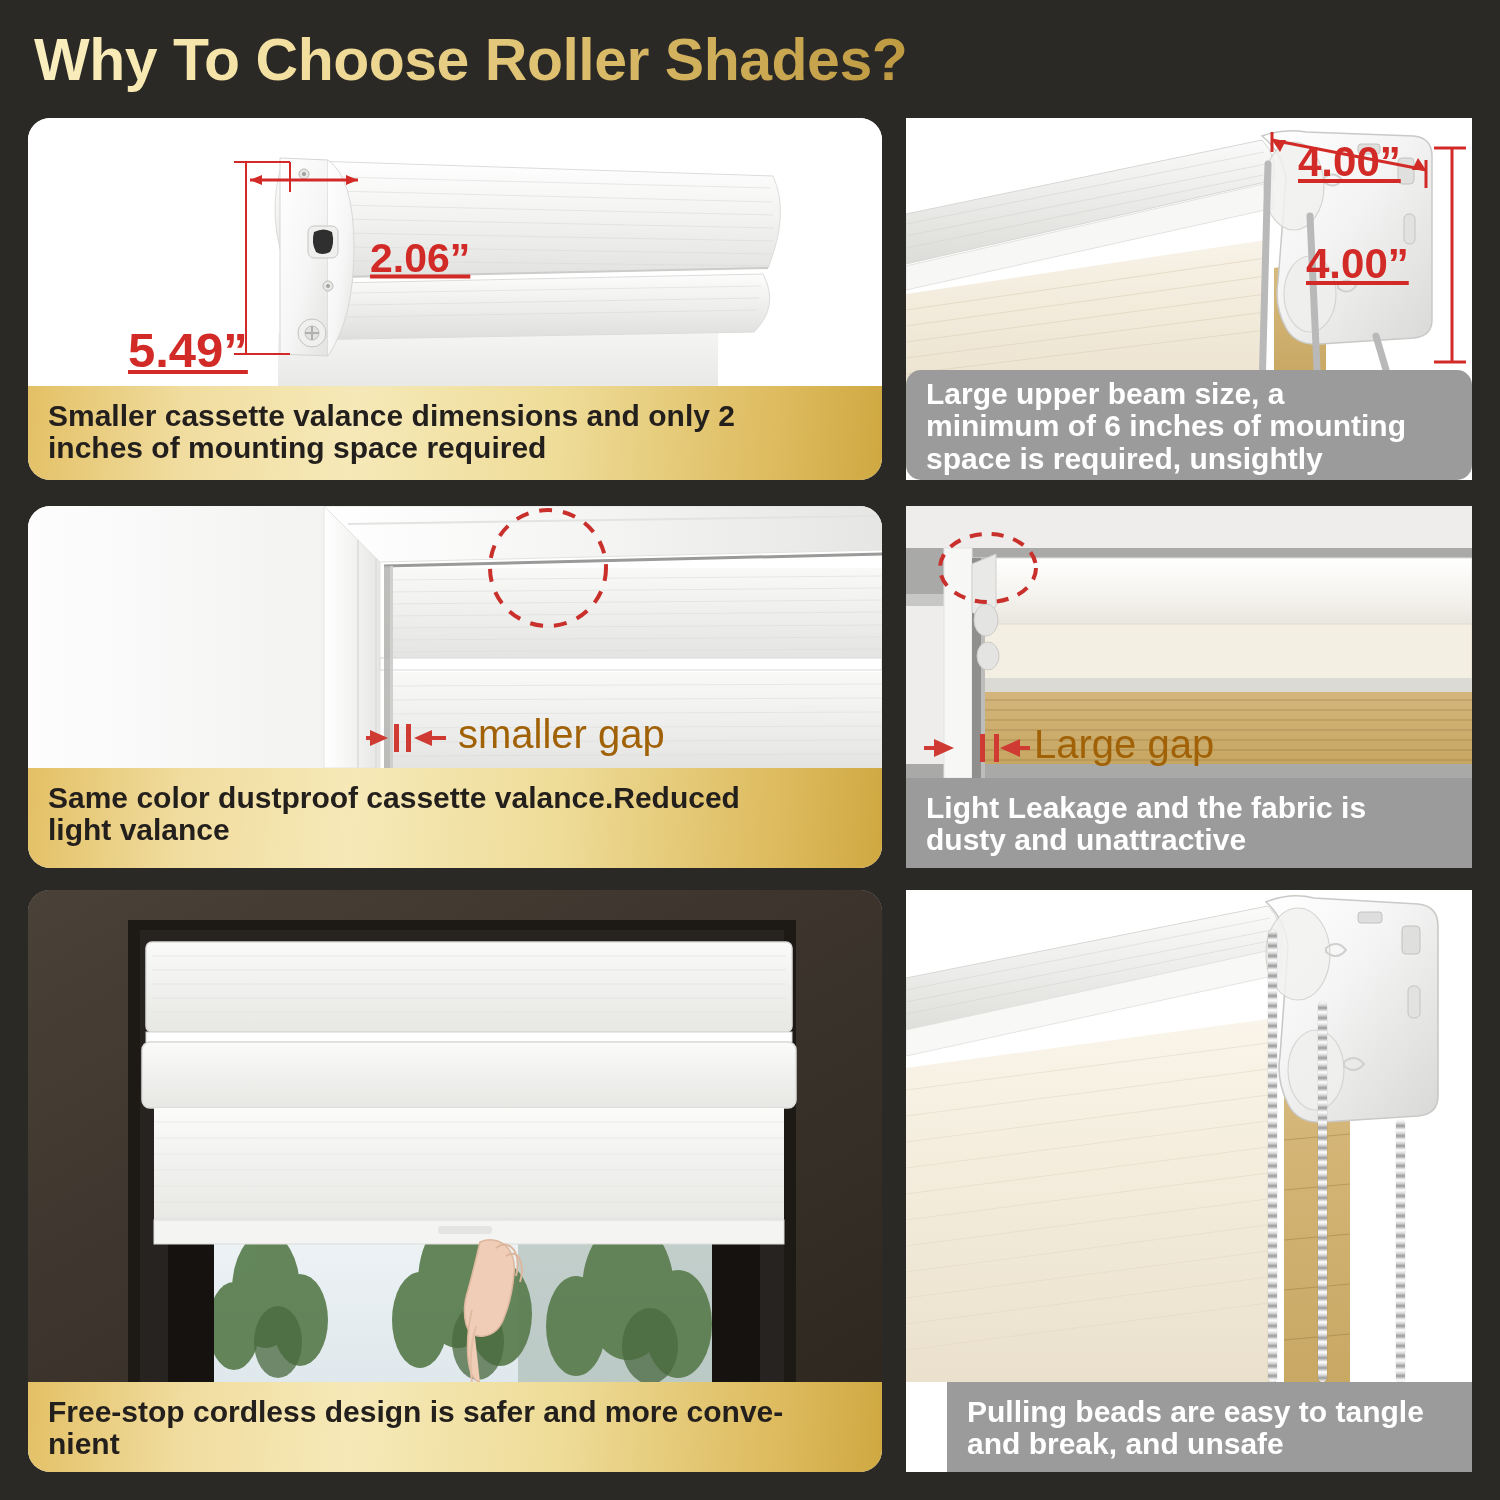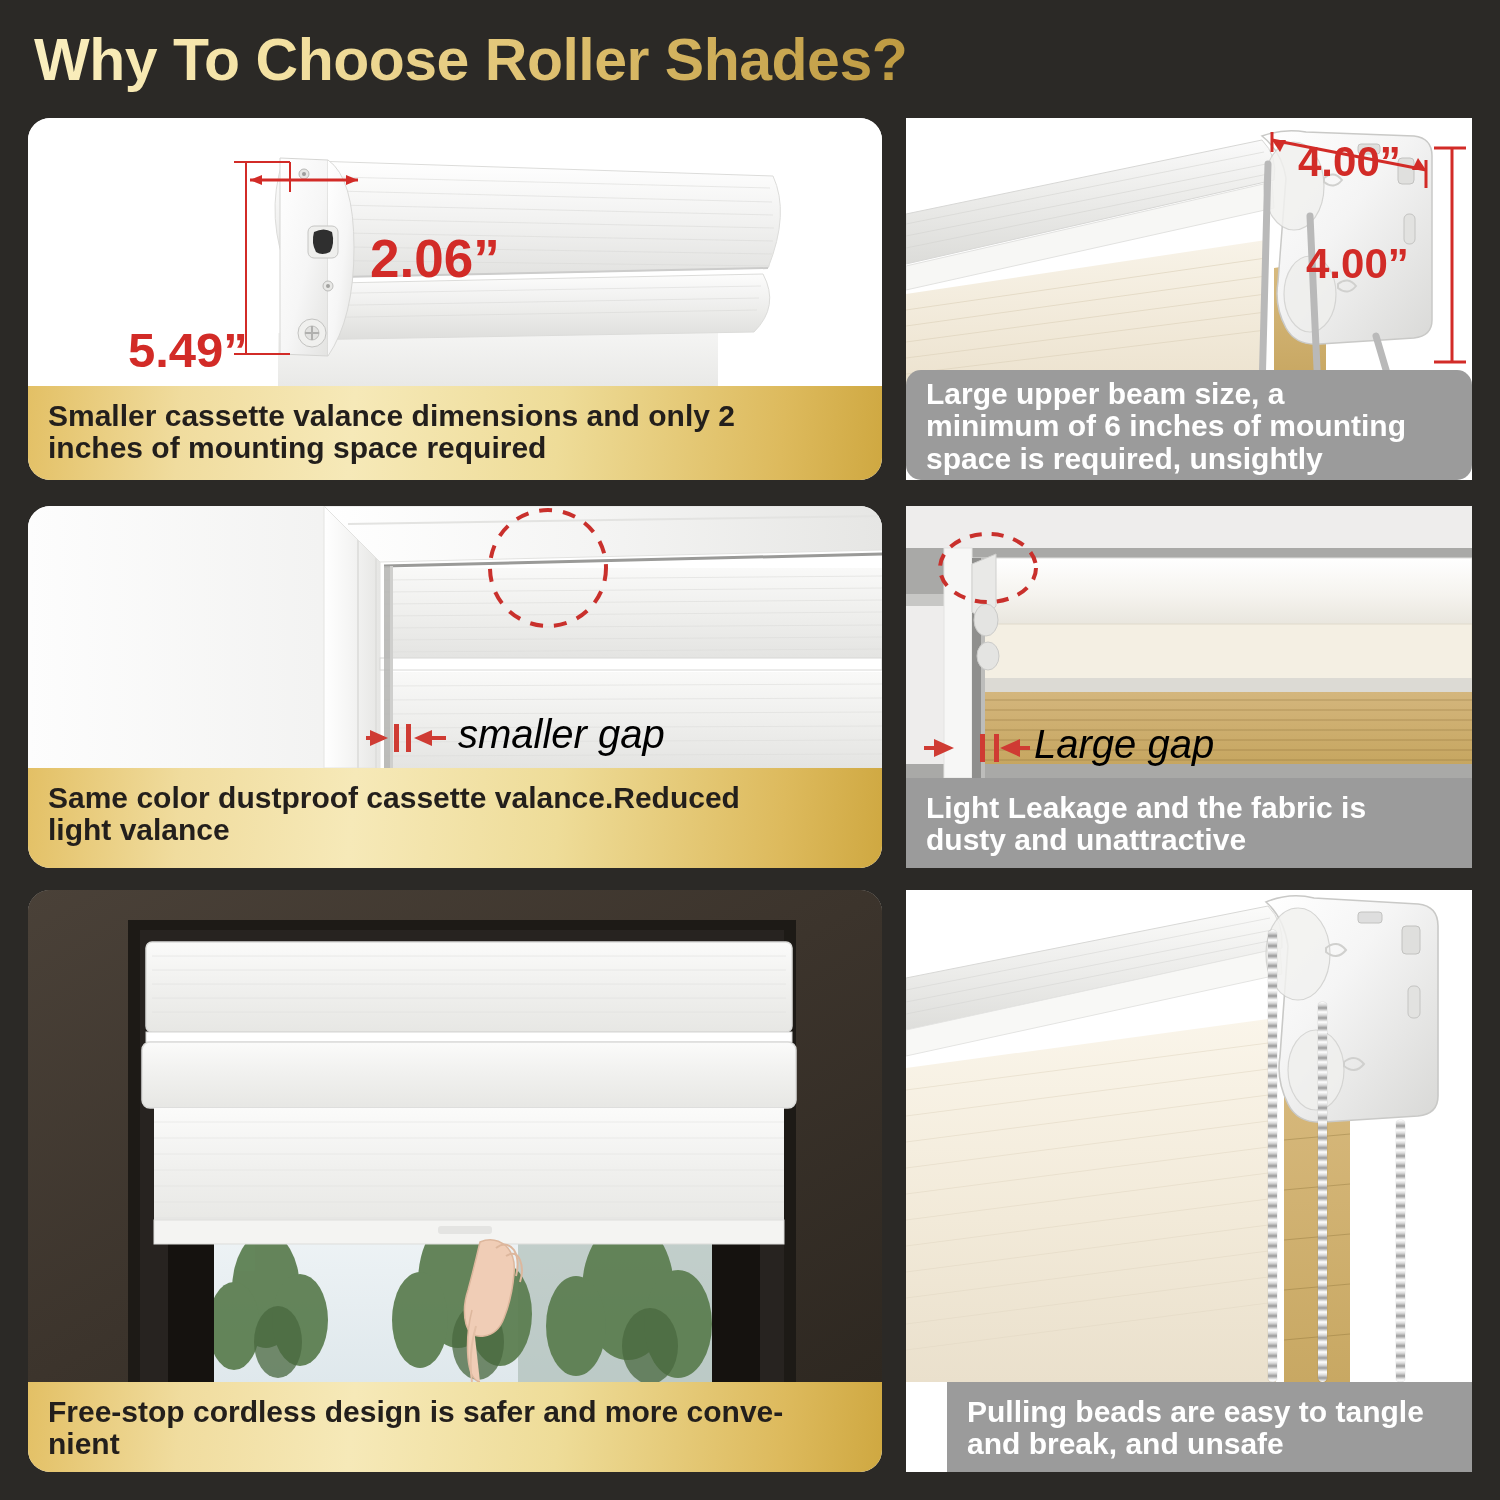--- a/index.html
+++ b/index.html
@@ -66,27 +66,27 @@
   }
   .cap-text { display: block; }
 
   
   .dim-label {
     position: absolute;
     color: #d22b27;
     font-weight: bold;
     white-space: nowrap;
     font-family: "Liberation Sans", sans-serif;
+    text-decoration: underline;
   }
   .annot-label {
     position: absolute;
-    color: #000000;
+    color: #a16207;
     white-space: nowrap;
     font-family: "Liberation Sans", sans-serif;
-    font-style: italic;
   }
   svg.overlay { position: absolute; left: 0; top: 0; overflow: visible; }
 
   
   #p1-photo { background: #ffffff; }
 
   .bead-chain {
     position: absolute;
     width: 9px;
     background:
@@ -171,21 +171,21 @@
         <path d="M206,236 L262,236" stroke="#d22b27" stroke-width="2"></path>
         <path d="M218,44 L218,236" stroke="#d22b27" stroke-width="2"></path>
 
         <path d="M218,44 L218,68" stroke="#d22b27" stroke-width="2"></path>
         <path d="M262,44 L262,74" stroke="#d22b27" stroke-width="2"></path>
         <path d="M222,62 L330,62" stroke="#d22b27" stroke-width="3"></path>
         <polygon points="222,62 234,57 234,67" fill="#d22b27"></polygon>
         <polygon points="330,62 318,57 318,67" fill="#d22b27"></polygon>
       </svg>
 
-      <span class="dim-label" style="left:342px; top:140px; font-size:53px; transform:translateY(-50%);">2.06”</span>
+      <span class="dim-label" style="left:342px; top:140px; font-size:41px; transform:translateY(-50%);">2.06”</span>
       <span class="dim-label" style="left:100px; top:232px; font-size:49px; transform:translateY(-50%);">5.49”</span>
     </div>
 
     <div class="caption good" style="height:94px;">
       <div>
         <span class="cap-text">Smaller cassette valance dimensions and only 2</span>
         <span class="cap-text">inches of mounting space required</span>
       </div>
     </div>
   </div>

